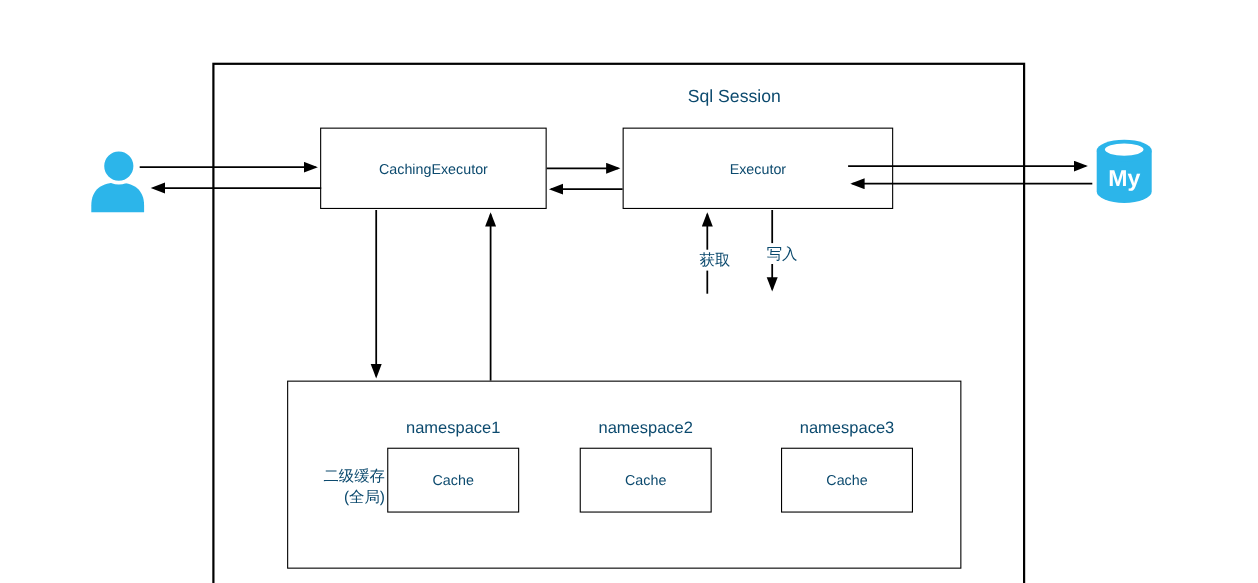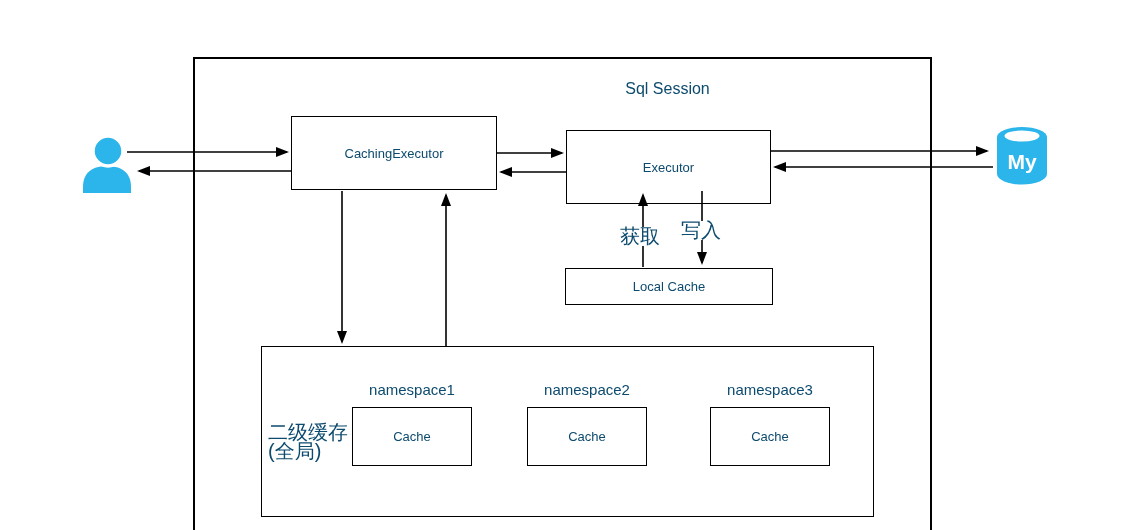--- a/index.html
+++ b/index.html
@@ -34,22 +34,22 @@
   }
   .plain-label {
     position: absolute;
     font-size: 16px;
     text-align: center;
     z-index: 4;
     line-height: 19px;
   }
   .edge-label {
     position: absolute;
-    font-size: 20px;
-    text-align: left;
+    font-size: 14px;
+    text-align: right;
     background: #fff;
     z-index: 4;
     padding: 0 2px;
     line-height: 19px;
   }
   .ns-label {
     position: absolute;
     font-size: 15px;
     text-align: center;
     z-index: 2;
@@ -72,27 +72,24 @@
 <div class="canvas">
 
   <div class="outer-box" style="left:193px; top:18px; width:739px; height:502px;"></div>
 
   <div class="plain-label" style="left:600px; top:40px; width:135px;">Sql Session</div>
 
   <div class="box" style="left:291px; top:77px; width:206px; height:74px;">
     <span>CachingExecutor</span>
   </div>
 
-  <div class="box" style="left:566px; top:91px; width:205px; height:74px;">
+  <div class="box" style="left:566px; top:77px; width:246px; height:74px;">
     <span>Executor</span>
   </div>
 
-  <div class="box" style="left:565px; top:229px; width:208px; height:37px;">
-    <span>Local Cache</span>
-  </div>
 
   <div class="box" style="left:261px; top:307px; width:613px; height:171px; background:#fff; z-index:1;"></div>
 
   <div class="edge-label" style="left:266px; top:384px; width:82px; background:transparent;">
     <div>二级缓存</div>
     <div>(全局)</div>
   </div>
 
   <div class="ns-label" style="left:352px; top:342px; width:120px;">namespace1</div>
   <div class="ns-label" style="left:527px; top:342px; width:120px;">namespace2</div>

